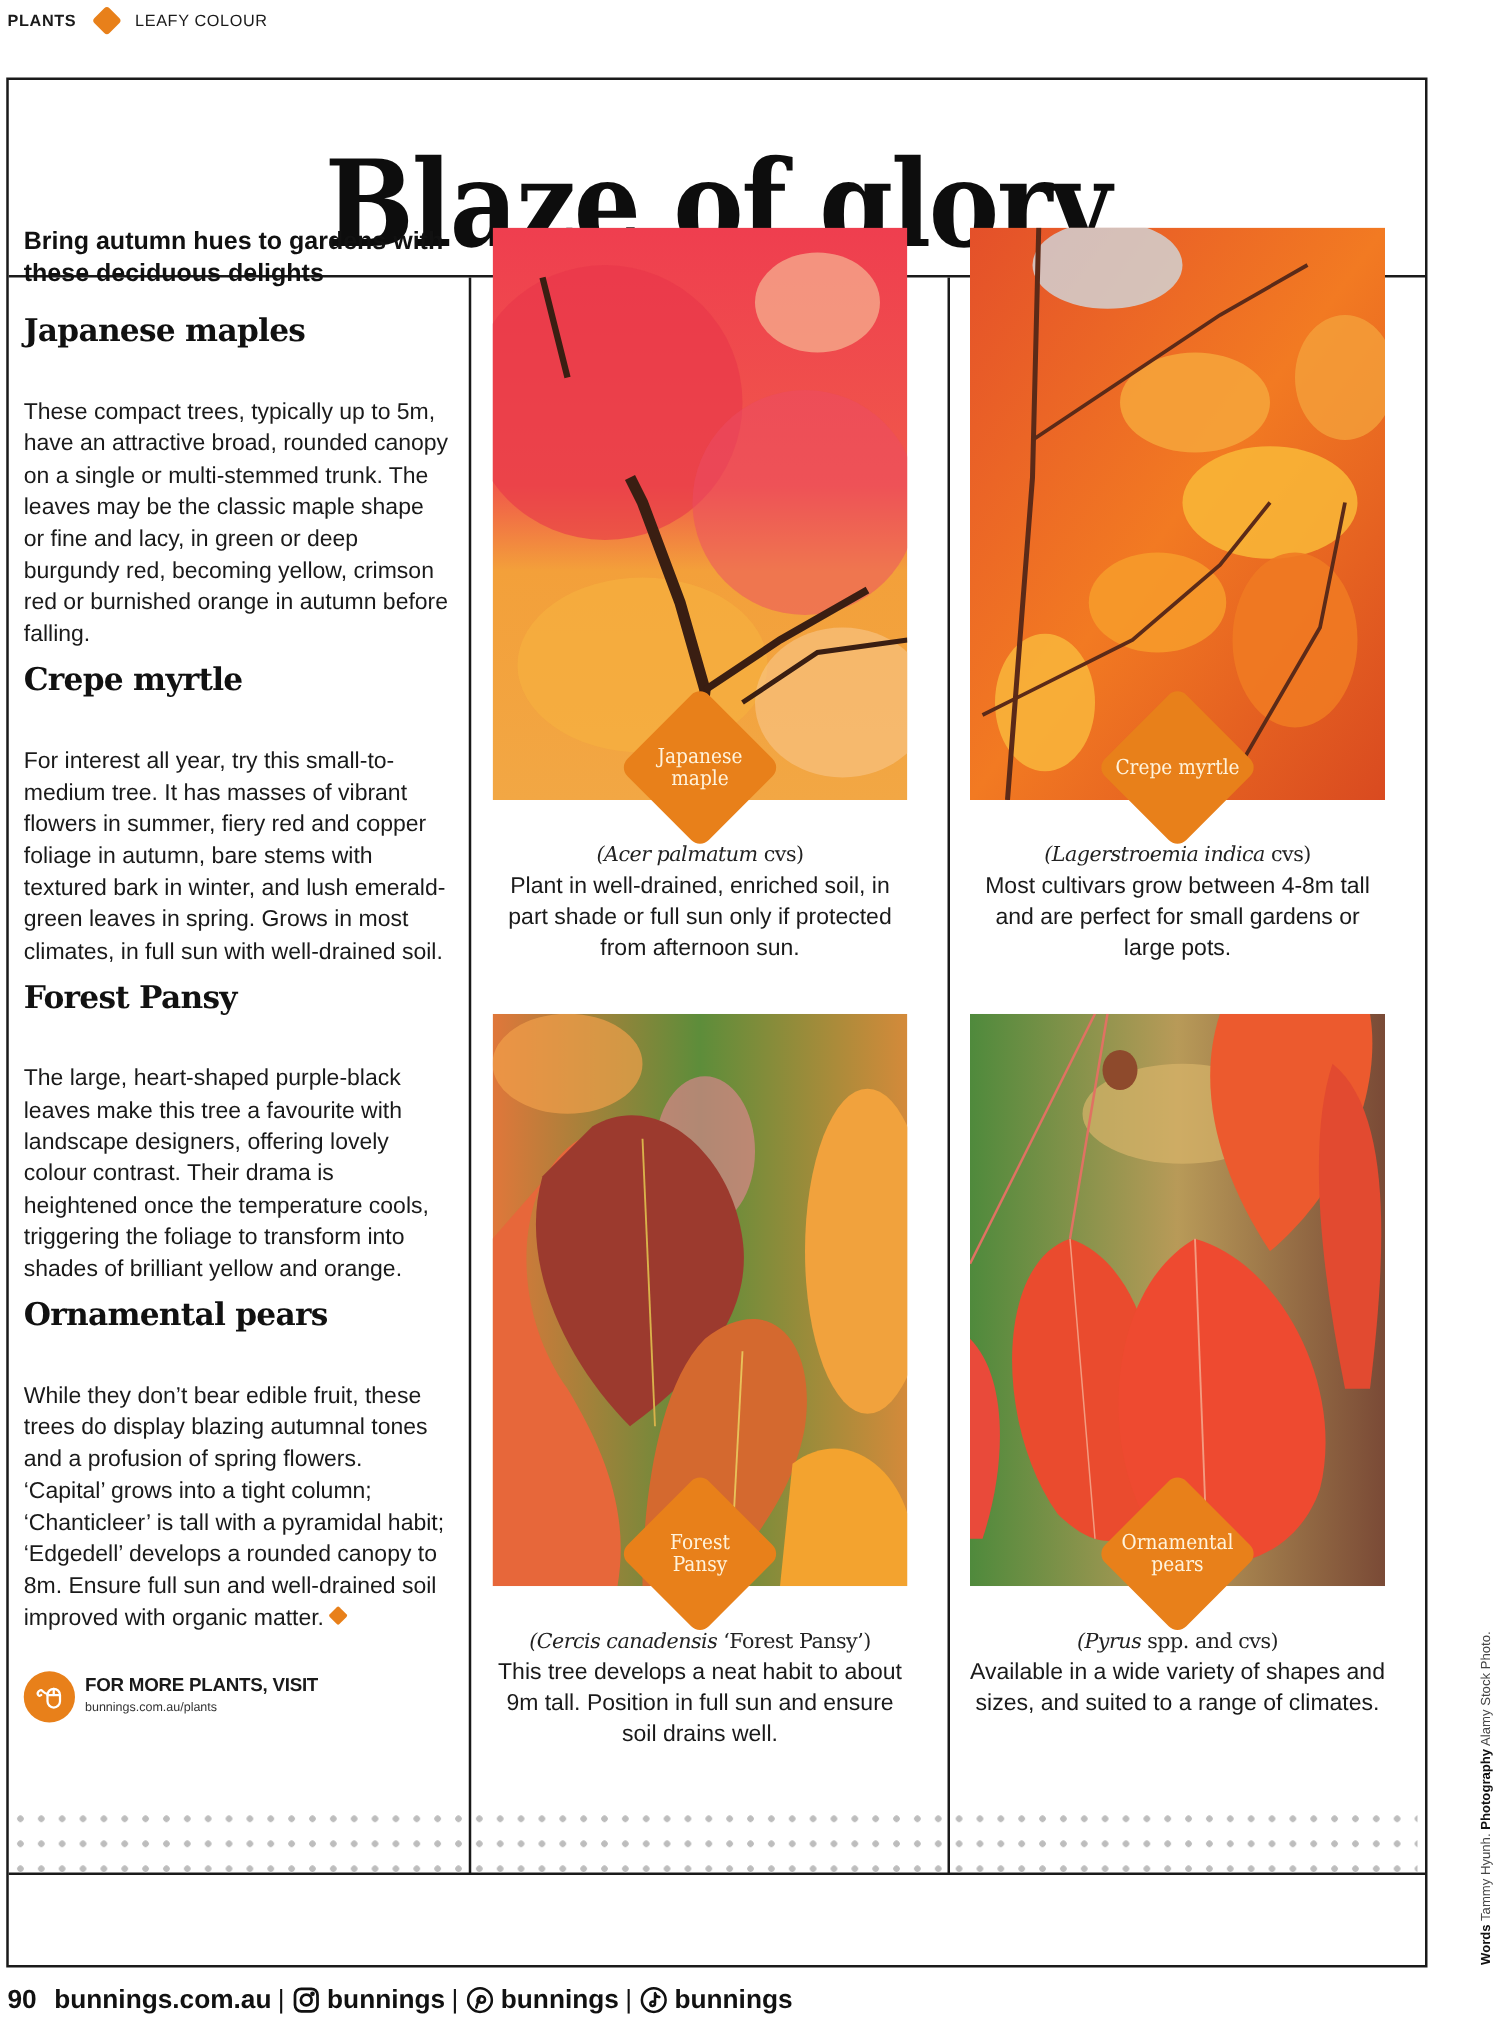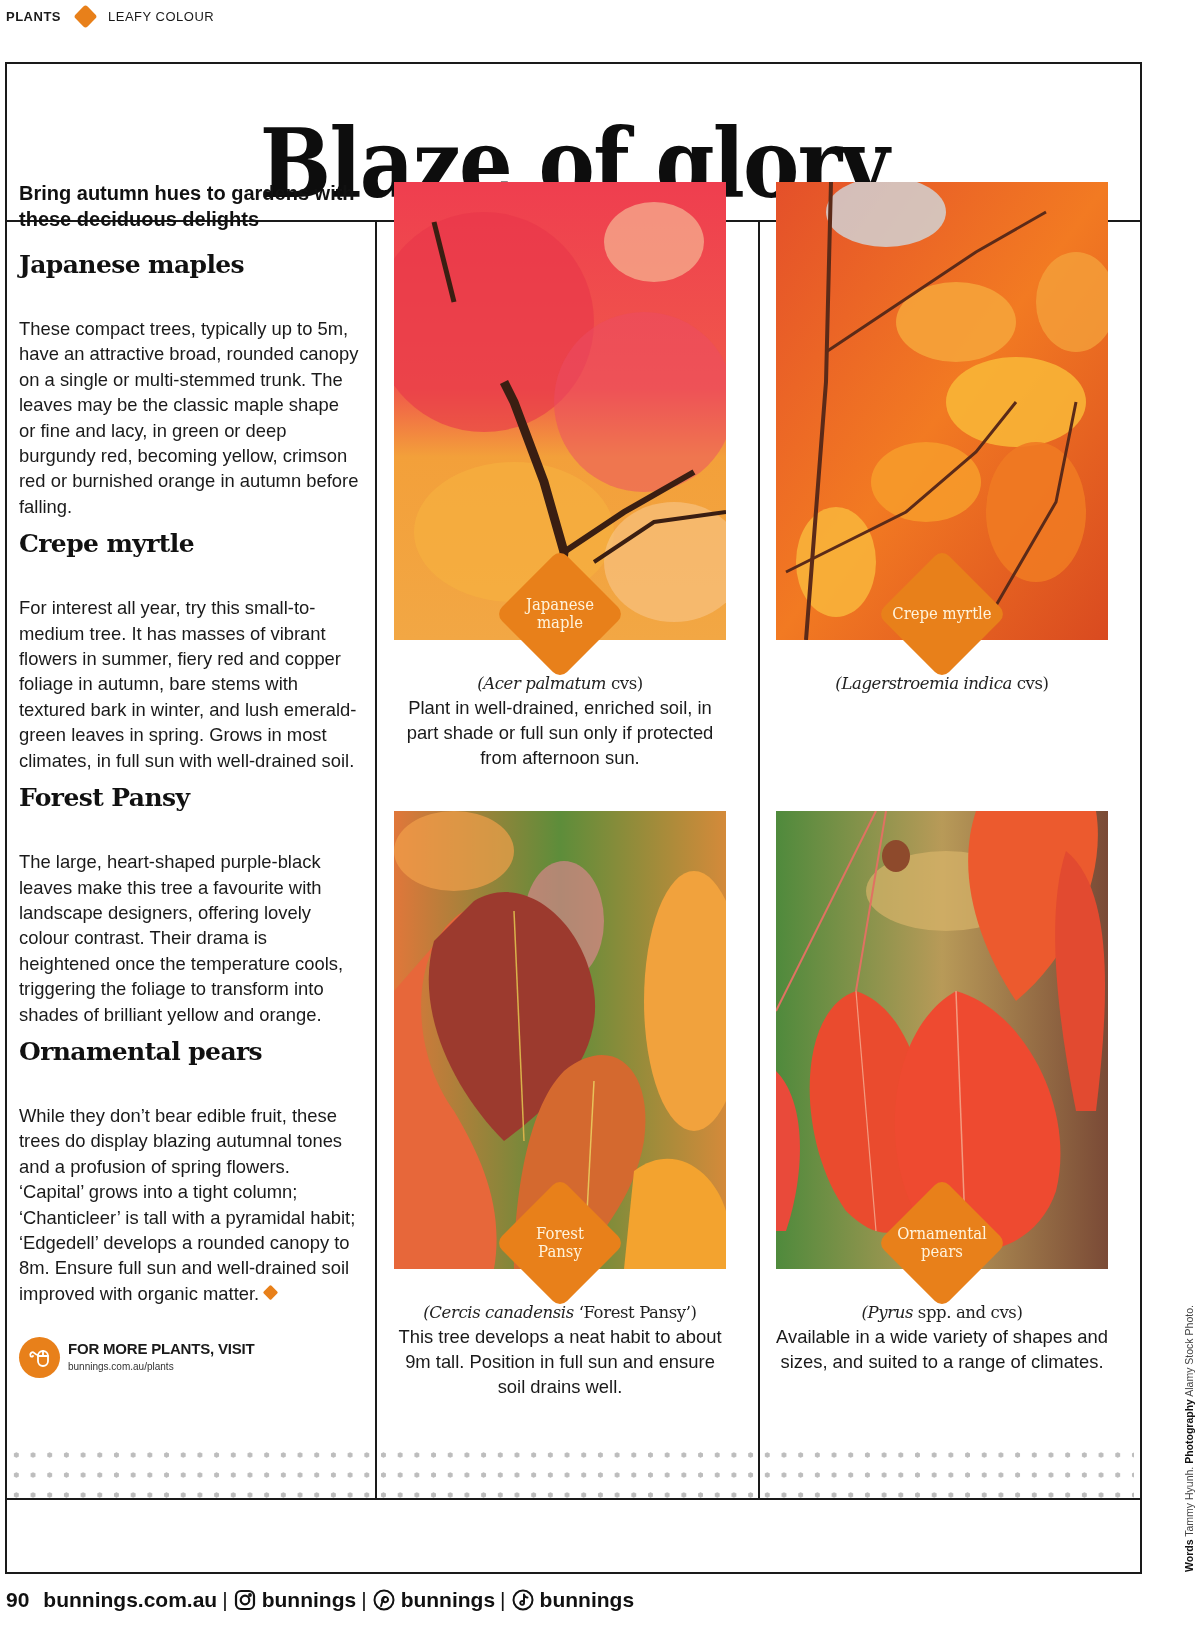--- a/index.html
+++ b/index.html
@@ -183,20 +183,21 @@
       </svg>
     </div>
     <div class="badge">
       <div class="dia"></div>
       <div class="lbl">
           <span><span>Crepe myrtle</span><span></span></span>
         </div>
     </div>
   </div>
   <div class="latin"><em>(Lagerstroemia indica</em><span> cvs)</span></div>
+  <div class="desc">Most cultivars grow between 4-8m tall and are perfect for small gardens or large pots.</div>
 </div>
 
 <div class="card c3">
   <div class="photo">
     <div class="img">
       <svg width="332" height="458" viewBox="0 0 332 458" preserveAspectRatio="none">
         <defs>
           <linearGradient id="g3" x1="0" y1="0" x2="1" y2="0">
             <stop offset="0" stop-color="#e0773a"></stop>
             <stop offset="0.5" stop-color="#5d8d3a"></stop>

